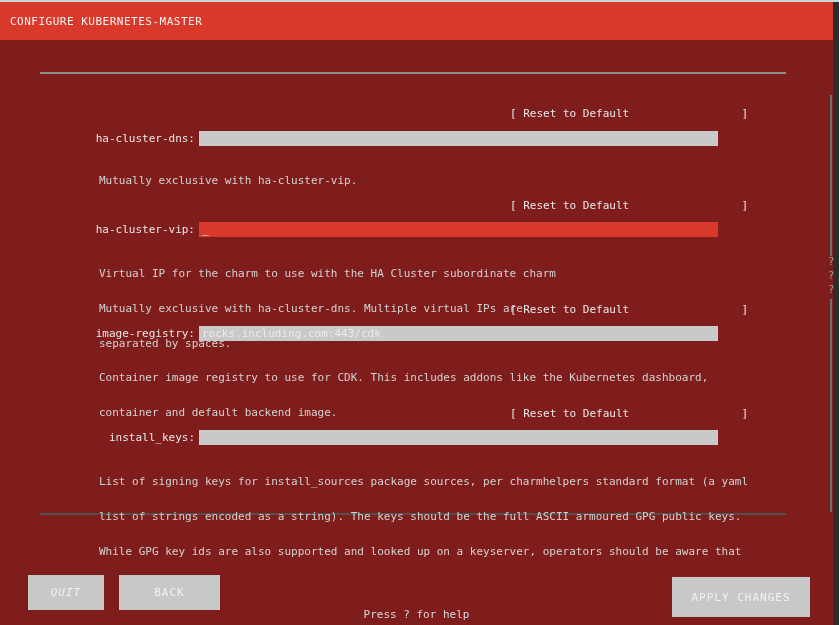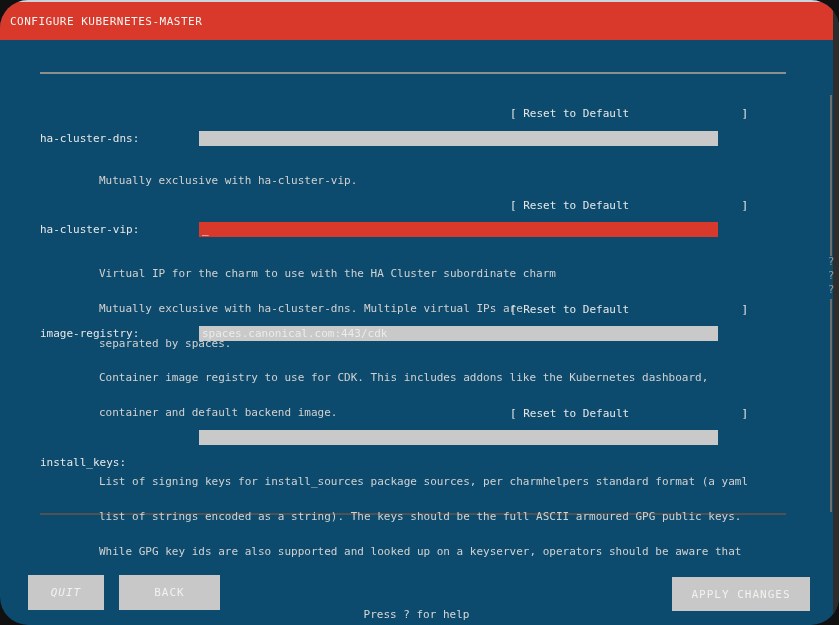--- a/index.html
+++ b/index.html
@@ -1,44 +1,43 @@
 <!DOCTYPE html>
 <html><head>
 <meta charset="utf-8">
 <style>
   html,body { margin:0; padding:0; background:#111; }
   .screen {
-    position:relative; width:839px; height:625px; background:#0c4a6e;
+    position:relative; width:839px; height:625px; background:#7f1d1d;
     font-family:"DejaVu Sans Mono", monospace; font-size:11px; color:#e6e6e4;
     overflow:hidden;
-    border-radius:28px;
   }
   .topline { position:absolute; top:0; left:0; width:839px; height:2px; background:#ccd4dc; }
   .header  { position:absolute; top:2px; left:0; width:833px; height:38px; background:#d8392b; }
   .header .title { position:absolute; left:10px; top:13px; color:#f4f4f0; letter-spacing:0.5px; white-space:pre; }
   .rightstrip { position:absolute; top:2px; left:833px; width:6px; height:623px; background:#2d2d2d; }
 
   .rule { position:absolute; left:40px; width:746px; height:2px; }
   .rule-top { top:72px; background:#8e8e8e; }
   .rule-bottom { top:513px; background:#515151; }
 
   .resetbtn { position:absolute; left:510px; width:238px; height:13px;
               display:flex; justify-content:space-between; color:#e8e8e6; white-space:pre; cursor:default; }
-  .flabel { position:absolute; left:40px; width:155px; color:#e8e8e6; white-space:pre; }
+  .flabel { position:absolute; left:40px; width:155px; text-align:right; color:#e8e8e6; white-space:pre; }
   .ffield { position:absolute; left:199px; width:519px; height:15px; background:#c9c9c9;
             line-height:15px; padding-left:3px; box-sizing:border-box; color:#ebebe9; white-space:pre; overflow:hidden; }
   .ffield.focused { background:#d8392b; color:#ffffff; }
   .cursor { color:#ffffff; }
   .fdesc { position:absolute; left:99px; color:#d2d2d0; line-height:11.6px; white-space:pre; }
 
   .btn { position:absolute; top:575px; height:35px; background:#c8c8c8; color:#f2f2f0;
          display:flex; align-items:center; justify-content:center; letter-spacing:1px; cursor:default; }
   .btn-quit  { left:28px;  width:76px;font-style:italic; }
   .btn-back  { left:119px; width:101px; }
-  .btn-apply { left:672px; top:577px; width:138px; height:34px; }
+  .btn-apply { left:672px; top:577px; width:138px; height:40px; }
 
   .footer { position:absolute; top:608px; left:0; width:833px; text-align:center; color:#d8d8d6; white-space:pre; }
 
   .sb-seg { position:absolute; left:830px; width:2px; background:#6f6f6f; }
   .sb-seg1 { top:95px; height:161px; }
   .sb-seg2 { top:299px; height:213px; }
   .sb-q { position:absolute; left:826px; top:255px; width:10px; color:#9c9c9c;
           line-height:14px; font-size:11px; text-align:center; white-space:pre; }
 </style>
 </head>
@@ -81,31 +80,31 @@
     <div>Virtual IP for the charm to use with the HA Cluster subordinate charm</div>
     <div>Mutually exclusive with ha-cluster-dns. Multiple virtual IPs are</div>
     <div>separated by spaces.</div>
   </div>
 
   <div class="resetbtn" style="top:303px">
     <span><span>[ </span><span>Reset to Default</span></span>
     <span>]</span>
   </div>
   <div class="flabel" style="top:327px">image-registry:</div>
-  <div class="ffield" style="top:326px"><span>spaces.canonical.com:443/cdk</span></div>
+  <div class="ffield" style="top:326px"><span>rocks.including.com:443/cdk</span></div>
   <div class="fdesc" style="top:349px">
     <div>Container image registry to use for CDK. This includes addons like the Kubernetes dashboard,</div>
     <div>container and default backend image.</div>
   </div>
 
   <div class="resetbtn" style="top:407px">
     <span><span>[ </span><span>Reset to Default</span></span>
     <span>]</span>
   </div>
-  <div class="flabel" style="top:456px">install_keys:</div>
+  <div class="flabel" style="top:431px">install_keys:</div>
   <div class="ffield" style="top:430px"><span></span></div>
   <div class="fdesc" style="top:453px">
     <div>List of signing keys for install_sources package sources, per charmhelpers standard format (a yaml</div>
     <div>list of strings encoded as a string). The keys should be the full ASCII armoured GPG public keys.</div>
     <div>While GPG key ids are also supported and looked up on a keyserver, operators should be aware that</div>
   </div>
 
   <div class="btn btn-quit">
       <span>QUIT</span>
     </div>

